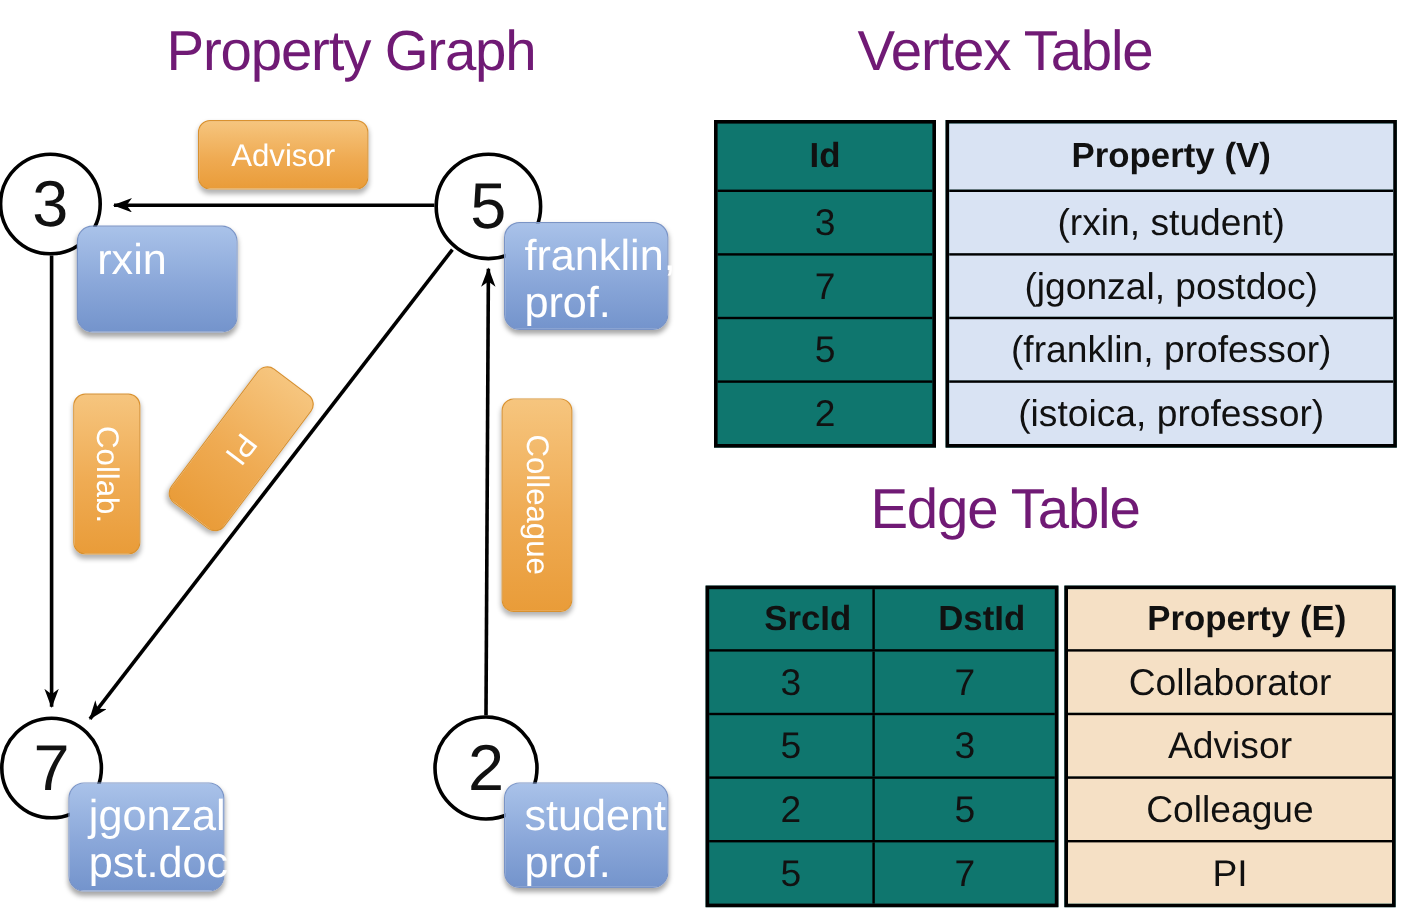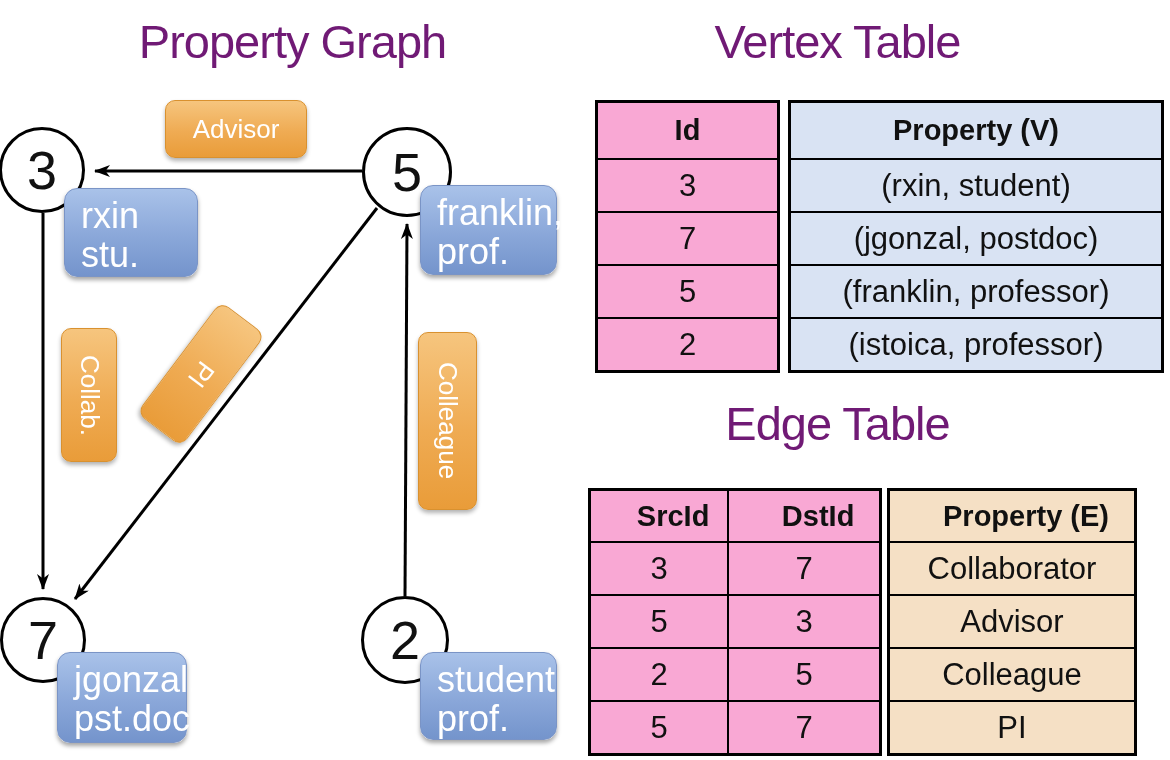--- a/index.html
+++ b/index.html
@@ -64,21 +64,21 @@
   }
   .e-advisor   { left: 165px; top: 100px; width: 142px; height: 58px; }
   .e-collab    { left: 61px;  top: 328px; width: 56px;  height: 134px; }
   .e-colleague { left: 418px; top: 332px; width: 59px;  height: 178px; }
   .e-pi        { left: 173px; top: 304px; width: 56px;  height: 140px; transform: rotate(37deg); }
   .vert-text { writing-mode: vertical-rl; }
 
   
   .subtable {
     border: 3px solid #000;
-    background: #f9a8d4;
+    background: #0f766e;
     display: flex; flex-direction: column;
     z-index: 2;
   }
   .trow { display: flex; width: 100%; border-top: 2px solid #000; }
   .trow:first-child { border-top: none; }
   .tcell {
     display: flex; align-items: center; justify-content: center;
     font-size: 31px; color: #111; width: 100%;
     white-space: nowrap; overflow: hidden;
   }
@@ -86,21 +86,21 @@
   .v-h  { height: 55px; }
   .v-r  { height: 51px; }
   .e-h  { height: 50px; padding-left: 28px; }
   .e-r  { height: 51px; }
 
   .vertex-id-table   { left: 595px; top: 100px; width: 185px; }
   .vertex-prop-table { left: 788px; top: 100px; width: 376px; justify-content: center; }
   .vertex-prop-table .trow { background: #d9e3f3; }
 
   .edge-srcdst-table { left: 588px; top: 488px; width: 294px; }
-  .edge-prop-table   { left: 887px; top: 488px; width: 250px; }
+  .edge-prop-table   { left: 887px; top: 488px; width: 276px; }
   .edge-prop-table .trow { background: #f5e0c5; }
 
   .split-l { width: 48%; border-right: 2px solid #000; }
   .split-r { width: 52%; }
 </style>
 </head>
 <body>
 
 <div class="abs big-title graph-title">Property Graph</div>
 
@@ -124,21 +124,20 @@
 </div>
 <div class="abs node-circle n7">
   <span>7</span>
 </div>
 <div class="abs node-circle n2">
   <span>2</span>
 </div>
 
 <div class="abs vbox b-rxin">
   <div>rxin</div>
-  <div>stu.</div>
 </div>
 <div class="abs vbox b-franklin">
   <div>franklin,</div>
   <div>prof.</div>
 </div>
 <div class="abs vbox b-jgonzal">
   <div>jgonzal,</div>
   <div>pst.doc.</div>
 </div>
 <div class="abs vbox b-istoica">

